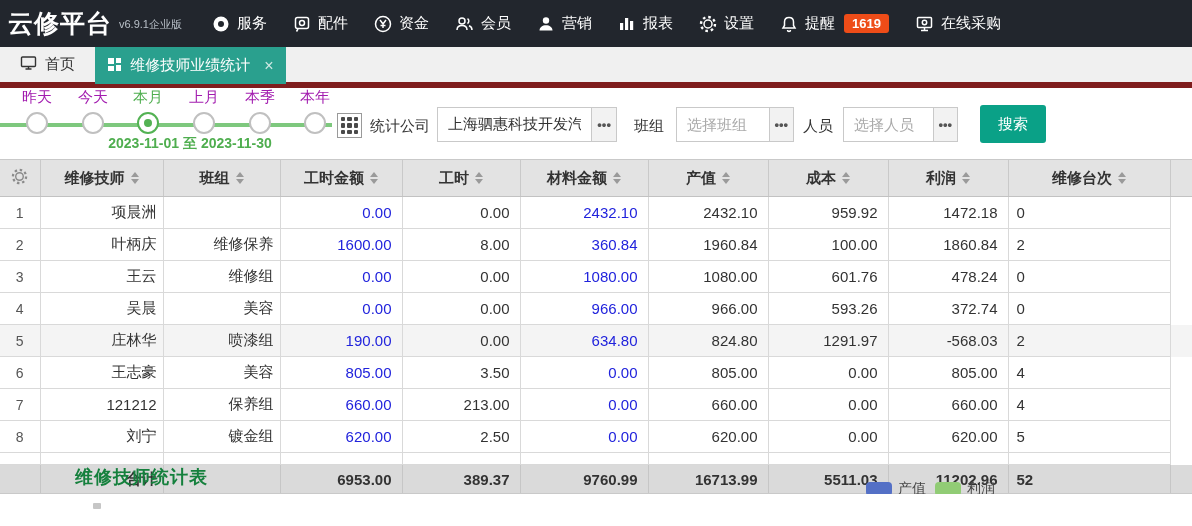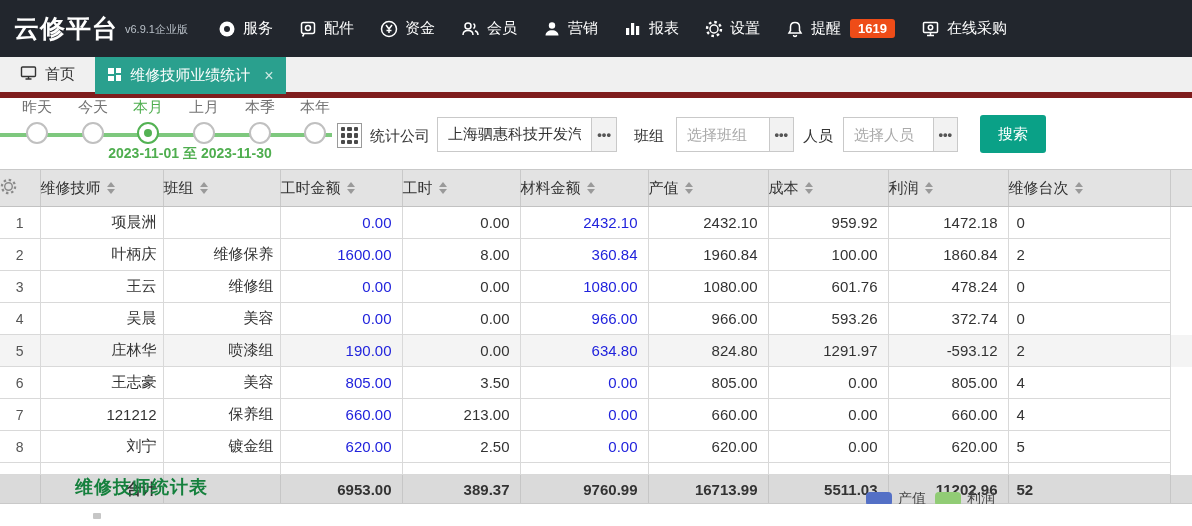--- a/index.html
+++ b/index.html
@@ -1,59 +1,59 @@
 <!DOCTYPE html>
 <html><head>
 <meta charset="utf-8">
 <style>
   * { margin:0; padding:0; box-sizing:border-box; }
   html,body { width:1192px; height:526px; overflow:hidden; background:#fff;
     font-family:"Liberation Sans","DejaVu Sans",sans-serif; }
   .screen { position:relative; width:1192px; height:526px; background:#fff; }
 
   
-  .topbar { height:57px; background:#22262d; display:flex; align-items:center; padding:0 14px; color:#fff; }
+  .topbar { height:47px; background:#22262d; display:flex; align-items:center; padding:0 8px; color:#fff; }
   .logo-group { display:flex; align-items:center; gap:7px; margin-right:30px; }
   .logo { font-size:25px; font-weight:bold; letter-spacing:1px; color:#fff; }
   .ver { display:flex; flex-direction:row; font-size:11px; line-height:12px; color:#b9c0c8; }
   .topmenu { display:flex; align-items:center; gap:26px; }
   .menu-item { display:flex; align-items:center; gap:7px; font-size:15px; color:#fff; cursor:pointer; white-space:nowrap; }
   .menu-item svg { display:block; }
   .badge { background:#ee4c18; color:#fff; font-size:13px; font-weight:bold; padding:2px 8px; border-radius:3px; margin-left:2px; }
 
   
   .tabbar { height:41px; background:#f0f0f0; border-bottom:6px solid #7f1d1d; display:flex; align-items:stretch; }
   .tab { display:flex; align-items:center; gap:8px; font-size:15px; cursor:pointer; }
   .tab.home { width:95px; justify-content:center; color:#333; }
   .tab.active { width:191px; background:#2aa08e; color:#fff; justify-content:center; margin-bottom:-2px; }
   .tab-close { margin-left:6px; font-size:16px; color:#cfe9e4; line-height:1; }
 
   
   .filterbar { position:relative; height:71px; background:#fff; }
   .tl-line { position:absolute; left:0; top:35px; width:332px; height:4px; background:#7ec87e; }
   .tl-station { position:absolute; top:0; width:60px; text-align:center; cursor:pointer; }
-  .tl-label { font-size:15px; color:#737373; display:block; margin-bottom:5px; }
+  .tl-label { font-size:15px; color:#a21caf; display:block; margin-bottom:5px; }
   .tl-dot { width:22px; height:22px; border-radius:50%; background:#fff; border:2px solid #c0c0c0; margin:0 auto; position:relative; }
   .tl-station.sel .tl-label { color:#4fae4f; }
   .tl-station.sel .tl-dot { border-color:#53b253; }
   .tl-station.sel .tl-dot::after { content:""; position:absolute; left:5px; top:5px; width:8px; height:8px; border-radius:50%; background:#53b253; }
   .tl-dates { position:absolute; left:100px; top:47px; width:180px; text-align:center; font-size:14px; color:#4fae4f; font-weight:bold; }
   .grid-icon { position:absolute; left:337px; top:25px; width:25px; height:25px; border:1px solid #9a9a9a; display:grid; grid-template-columns:repeat(3,1fr); padding:3px; gap:2px; cursor:pointer; background:#fff; }
   .grid-icon i { background:#4a4a4a; border-radius:1px; }
   .f-label { position:absolute; top:29px; font-size:15px; color:#333; white-space:nowrap; }
   .f-widget { position:absolute; top:19px; height:35px; display:flex; border:1px solid #c9c9c9; background:#fff; }
   .f-widget input { border:none; outline:none; font-size:15px; color:#333; padding:0 10px; font-family:inherit; min-width:0; }
   .f-widget input::placeholder { color:#aaa; }
   .f-more { width:25px; border-left:1px solid #c9c9c9; background:#f2f2f2; color:#555; font-weight:bold; font-size:13px; display:flex; align-items:center; justify-content:center; cursor:pointer; letter-spacing:0; }
   .search-btn { position:absolute; left:980px; top:17px; width:66px; height:38px; background:#0aa187; color:#fff; font-size:15px; border:none; border-radius:3px; cursor:pointer; font-family:Liberation Sans, sans-serif; }
 
   
   .tablewrap { position:relative; }
   table { width:1192px; border-collapse:collapse; table-layout:fixed; font-size:15px; color:#333; border-top:1px solid #c9c9c9; }
-  th { background:#e3e3e3; height:37px; font-weight:normal; font-size:15px; border-right:1px solid #c9c9c9; border-bottom:1px solid #c2c2c2; text-align:left; }
+  th { background:#e3e3e3; height:37px; font-weight:bold; font-size:15px; border-right:1px solid #c9c9c9; border-bottom:1px solid #c2c2c2; text-align:center; }
   th .th-inner { display:inline-flex; align-items:center; justify-content:center; gap:6px; cursor:pointer; }
   td { height:32px; border-right:1px solid #d9d9d9; border-bottom:1px solid #d9d9d9; background:#fff; overflow:hidden; white-space:nowrap; }
   tr.hl td { background:#f4f4f4; }
   td.c-idx { text-align:center; color:#555; font-size:14px; }
   td.c-txt { text-align:right; padding:0 6px; }
   td.c-num { text-align:right; padding:0 10px; }
   td.c-cnt { text-align:left; padding:0 8px; }
   td.lnk { color:#2123dc; cursor:pointer; }
   td.c-sp, th.th-sp { border-right:none; border-bottom:none; background:#fff; }
   th.th-sp { background:#e3e3e3; border-bottom:1px solid #c2c2c2; }
@@ -407,21 +407,21 @@
           </tr>
           <tr class="hl">
             <td class="c-idx">5</td>
             <td class="c-txt">庄林华</td>
             <td class="c-txt">喷漆组</td>
             <td class="c-num lnk">190.00</td>
             <td class="c-num">0.00</td>
             <td class="c-num lnk">634.80</td>
             <td class="c-num">824.80</td>
             <td class="c-num">1291.97</td>
-            <td class="c-num">-593.12</td>
+            <td class="c-num">-568.03</td>
             <td class="c-cnt">2</td>
             <td class="c-sp"></td>
           </tr>
           <tr>
             <td class="c-idx">6</td>
             <td class="c-txt">王志豪</td>
             <td class="c-txt">美容</td>
             <td class="c-num lnk">805.00</td>
             <td class="c-num">3.50</td>
             <td class="c-num lnk">0.00</td>

